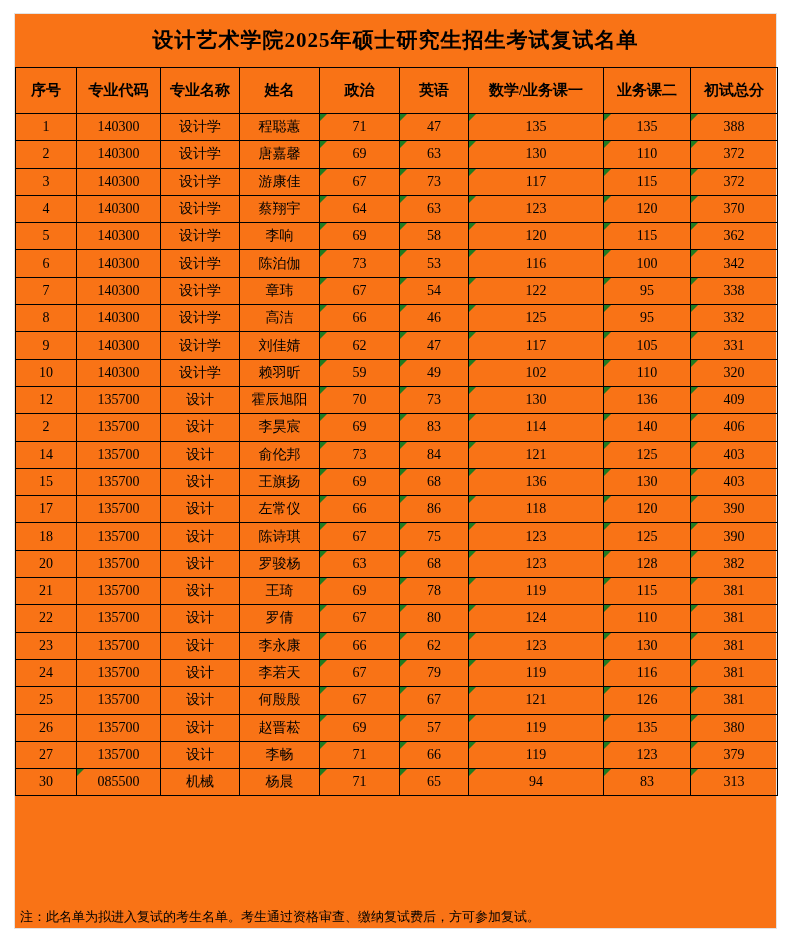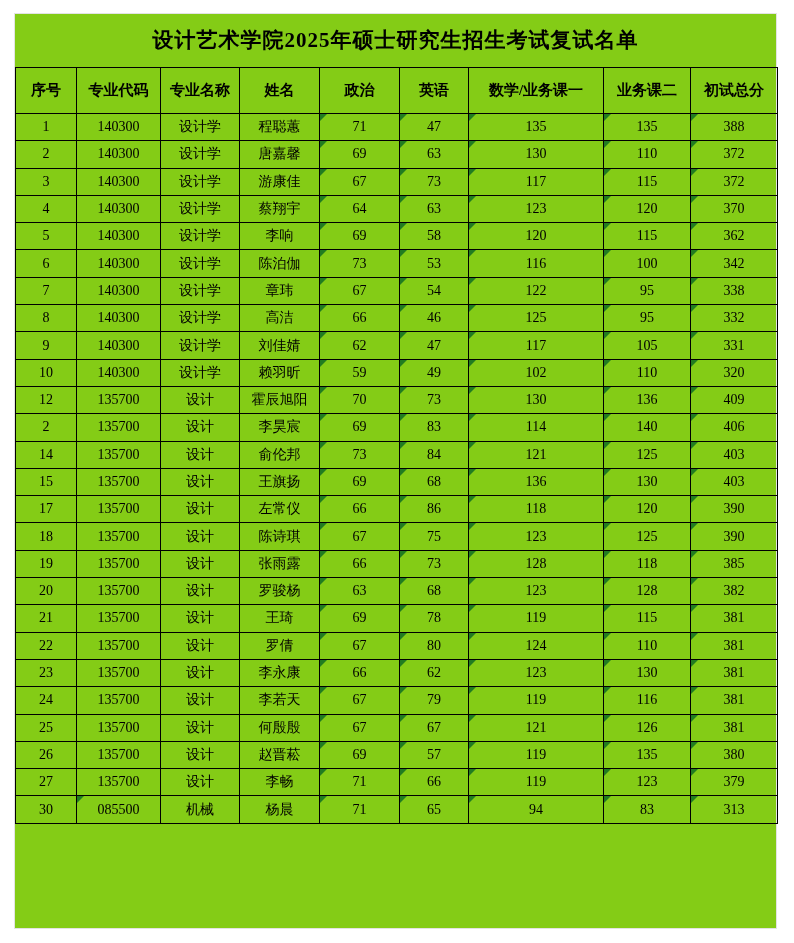--- a/index.html
+++ b/index.html
@@ -12,21 +12,21 @@
     overflow: hidden;
   }
   .frame {
     position: absolute;
     left: 14px;
     top: 13px;
     width: 763px;
     height: 916px;
     border: 1px solid #e3e3e3;
     box-sizing: border-box;
-    background: #84cc16;
+    background: #f97316;
   }
   .title {
     position: absolute;
     top: 12px;
     left: 0;
     width: 100%;
     text-align: center;
     font-size: 21px;
     font-weight: bold;
     color: #000000;
@@ -284,31 +284,20 @@
           <td>135700</td>
           <td>设计</td>
           <td>陈诗琪</td>
           <td><span class="flag" style="border-top-color: rgb(33, 124, 33);"></span>67</td>
           <td><span class="flag" style="border-top-color: rgb(33, 124, 33);"></span>75</td>
           <td><span class="flag" style="border-top-color: rgb(33, 124, 33);"></span>123</td>
           <td><span class="flag" style="border-top-color: rgb(33, 124, 33);"></span>125</td>
           <td><span class="flag" style="border-top-color: rgb(33, 124, 33);"></span>390</td>
         </tr>
         <tr>
-          <td>19</td>
-          <td>135700</td>
-          <td>设计</td>
-          <td>张雨露</td>
-          <td><span class="flag" style="border-top-color: rgb(33, 124, 33);"></span>66</td>
-          <td><span class="flag" style="border-top-color: rgb(33, 124, 33);"></span>73</td>
-          <td><span class="flag" style="border-top-color: rgb(33, 124, 33);"></span>128</td>
-          <td><span class="flag" style="border-top-color: rgb(33, 124, 33);"></span>118</td>
-          <td><span class="flag" style="border-top-color: rgb(33, 124, 33);"></span>385</td>
-        </tr>
-        <tr>
           <td>20</td>
           <td>135700</td>
           <td>设计</td>
           <td>罗骏杨</td>
           <td><span class="flag" style="border-top-color: rgb(33, 124, 33);"></span>63</td>
           <td><span class="flag" style="border-top-color: rgb(33, 124, 33);"></span>68</td>
           <td><span class="flag" style="border-top-color: rgb(33, 124, 33);"></span>123</td>
           <td><span class="flag" style="border-top-color: rgb(33, 124, 33);"></span>128</td>
           <td><span class="flag" style="border-top-color: rgb(33, 124, 33);"></span>382</td>
         </tr>
@@ -396,13 +385,14 @@
           <td>杨晨</td>
           <td><span class="flag" style="border-top-color: rgb(33, 124, 33);"></span>71</td>
           <td><span class="flag" style="border-top-color: rgb(33, 124, 33);"></span>65</td>
           <td><span class="flag" style="border-top-color: rgb(33, 124, 33);"></span>94</td>
           <td><span class="flag" style="border-top-color: rgb(33, 124, 33);"></span>83</td>
           <td><span class="flag" style="border-top-color: rgb(33, 124, 33);"></span>313</td>
         </tr>
       </tbody>
   </table>
 
+  <div class="note">注：此名单为拟进入复试的考生名单。考生通过资格审查、缴纳复试费后，方可参加复试。</div>
 </div>
 
 </body></html>

